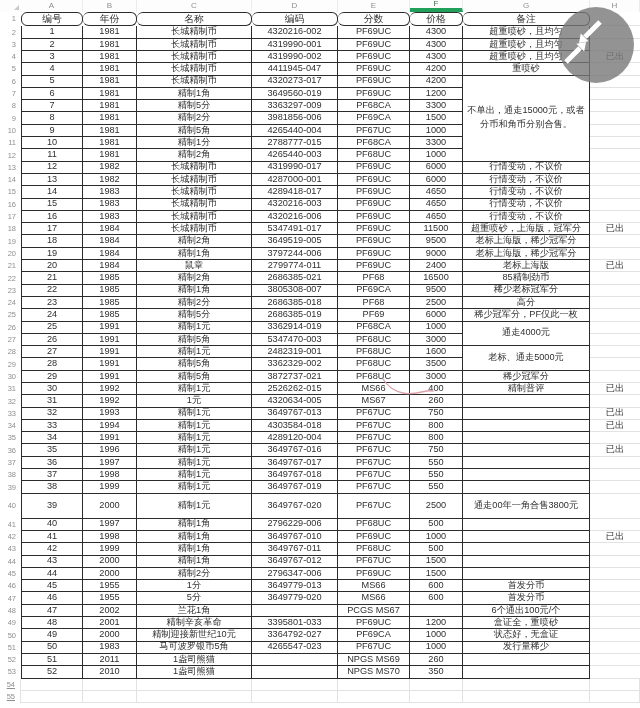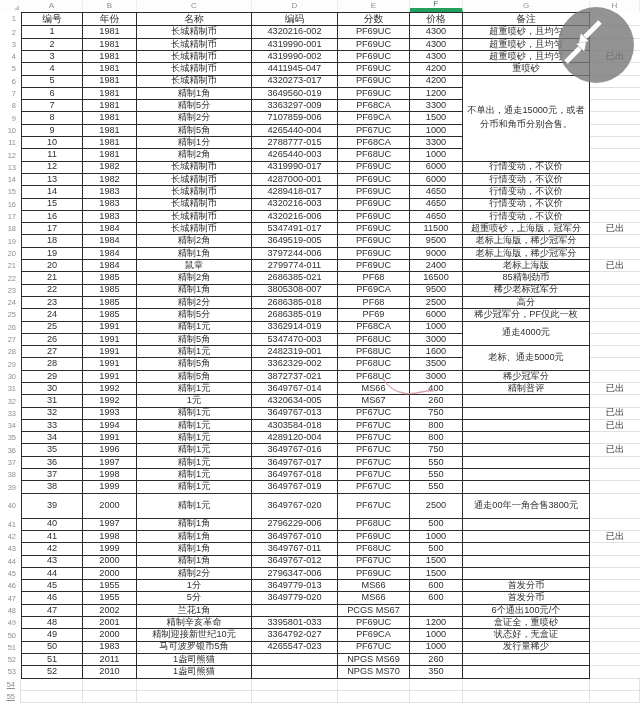--- a/index.html
+++ b/index.html
@@ -18,21 +18,21 @@
                    border-left:5px solid transparent;border-bottom:5px solid #c9c9c9;}
   
   td.c{border-right:1px solid var(--bd);border-bottom:1px solid var(--bd);}
   td.cl{border-left:1px solid var(--bd);}
   td.ct{border-top:1px solid var(--bd);}
   
   td.hc{border-bottom:1px solid var(--gl);font-family:Liberation Mono, monospace;}
   
   td.lite{border-right:1px solid var(--gl);border-bottom:1px solid var(--gl);}
   td.glr{border-right:1px solid var(--gl);text-decoration:underline;}
-  tr.hdr td.c{font-size:9.8px;color:#333;}
+  tr.hdr td.c{font-size:9.8px;color:#333;border-radius:6px;}
   td.notem{white-space:normal;line-height:1.5;padding:0 4px;}
   
   svg.ann{position:absolute;left:0;top:0;pointer-events:none;z-index:5;}
   svg.ov{position:absolute;left:558px;top:7px;z-index:6;cursor:pointer;}
 </style>
 </head>
 <body>
 
 <div class="screen">
 
@@ -144,21 +144,21 @@
           <td class="c">3363297-009</td>
           <td class="c">PF68CA</td>
           <td class="c">3300</td>
           <td class="hc"></td>
         </tr>
         <tr style="height: 12.3px;">
           <td class="gut">9</td>
           <td class="c cl">8</td>
           <td class="c">1981</td>
           <td class="c">精制2分</td>
-          <td class="c">7107859-006</td>
+          <td class="c">3981856-006</td>
           <td class="c">PF69CA</td>
           <td class="c">1500</td>
           <td class="hc"></td>
         </tr>
         <tr style="height: 12.3px;">
           <td class="gut">10</td>
           <td class="c cl">9</td>
           <td class="c">1981</td>
           <td class="c">精制5角</td>
           <td class="c">4265440-004</td>
@@ -380,21 +380,21 @@
           <td class="c">PF68UC</td>
           <td class="c">3000</td>
           <td class="c" rowspan="1">稀少冠军分</td>
           <td class="hc"></td>
         </tr>
         <tr style="height: 12.3px;">
           <td class="gut">31</td>
           <td class="c cl">30</td>
           <td class="c">1992</td>
           <td class="c">精制1元</td>
-          <td class="c">3649767-014</td>
+          <td class="c">2526262-015</td>
           <td class="c">MS66</td>
           <td class="c">400</td>
           <td class="c" rowspan="1">精制普评</td>
           <td class="hc">已出</td>
         </tr>
         <tr style="height: 12.3px;">
           <td class="gut">32</td>
           <td class="c cl">31</td>
           <td class="c">1992</td>
           <td class="c">1元</td>

